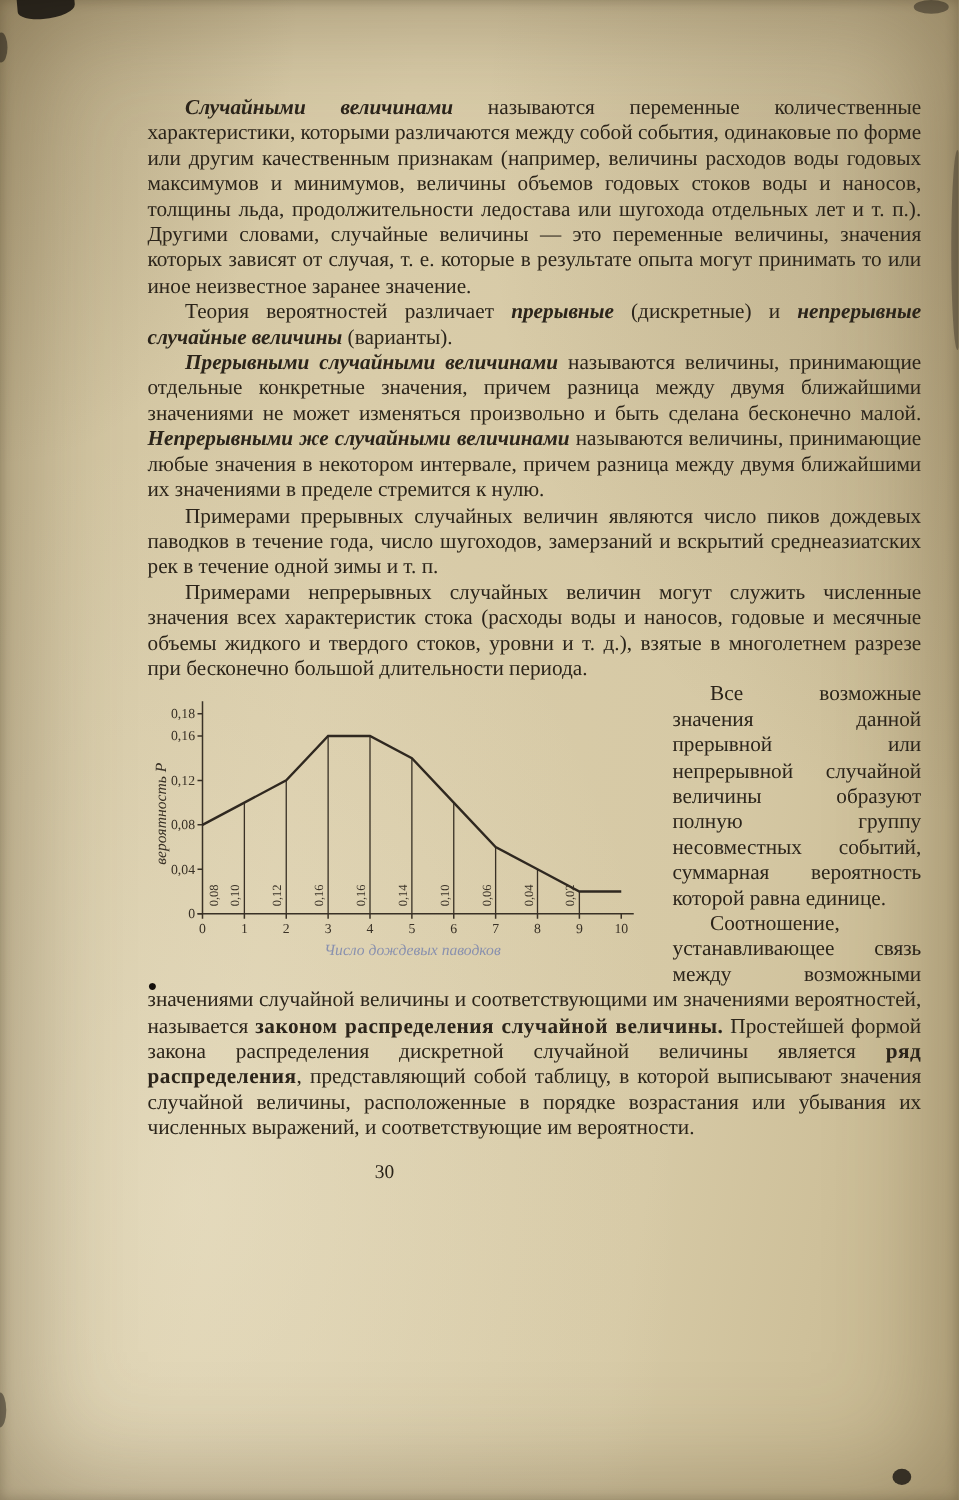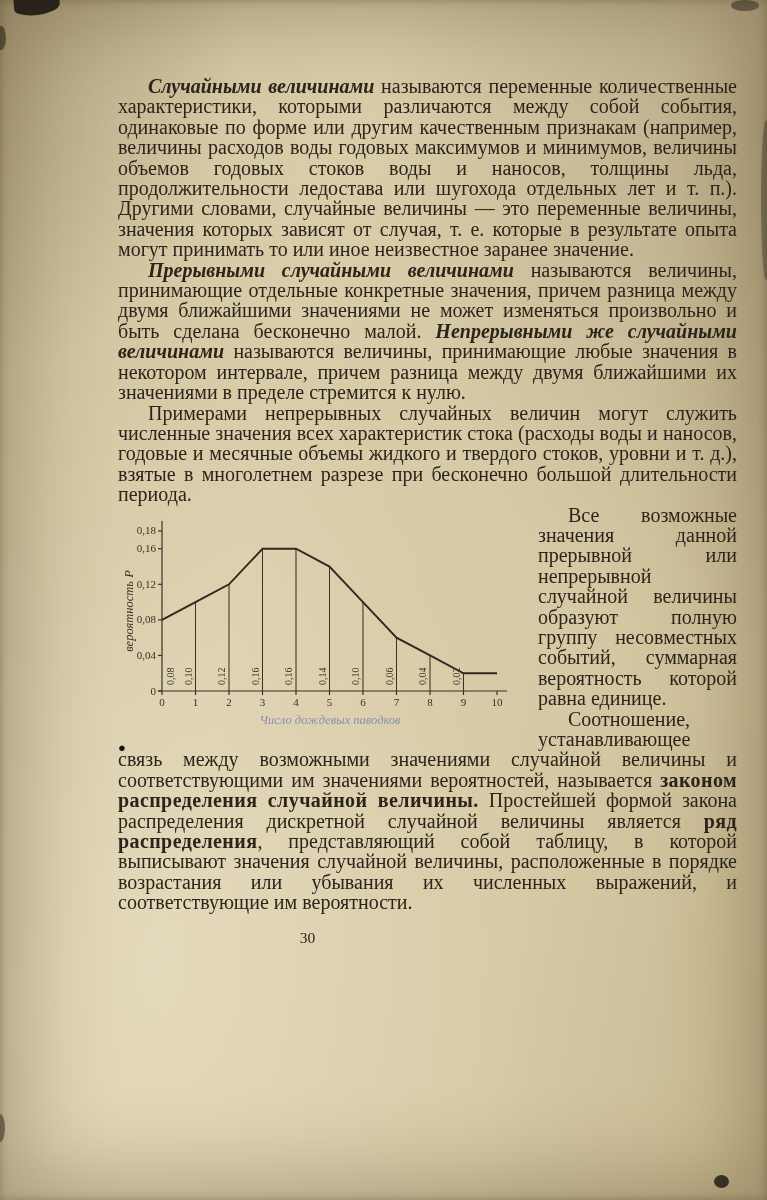--- a/index.html
+++ b/index.html
@@ -24,21 +24,21 @@
   #a1{left:14px;top:-2px;width:46px;height:17px;border-radius:0 0 60% 45%;transform:rotate(-5deg);opacity:.88;}
   #a2{left:-4px;top:26px;width:10px;height:24px;border-radius:50%;opacity:.5;}
   #a3{right:-4px;top:120px;width:10px;height:160px;border-radius:50%;opacity:.32;}
   #a4{right:8px;top:0;width:28px;height:11px;border-radius:50%;opacity:.45;}
   #a5{right:38px;bottom:12px;width:15px;height:13px;border-radius:50%;opacity:.8;}
   #a6{left:-5px;bottom:58px;width:10px;height:28px;border-radius:50%;opacity:.45;}
 
   .text-block{position:relative;z-index:2;padding:76px 30px 0 118px;}
   p{
     margin:0;text-indent:30px;text-align:justify;
-    font-size:20px;line-height:20.4px;
+    font-size:17px;line-height:20.4px;
     hyphens:auto;-webkit-hyphens:auto;
   }
   .em{font-style:italic;font-weight:700;}
   .sp{font-weight:700;letter-spacing:.4px;}
 
   figure{
     float:left;width:404px;
     margin:8px 16px 2px 0;padding:0;
   }
   .caption-row{position:relative;text-align:center;font-size:14.5px;margin-top:3px;}
@@ -67,23 +67,25 @@
   <div class="art" id="a2"></div>
   <div class="art" id="a3"></div>
   <div class="art" id="a4"></div>
   <div class="art" id="a5"></div>
   <div class="art" id="a6"></div>
 
   <div class="text-block">
 
     <p><span class="em">Случайными величинами</span><span> называются переменные количественные характеристики, которыми различаются между собой события, одинаковые по форме или другим качественным признакам (например, величины расходов воды годовых максимумов и минимумов, величины объемов годовых стоков воды и наносов, толщины льда, продолжительности ледостава или шугохода отдельных лет и т. п.). Другими словами, случайные величины — это переменные величины, значения которых зависят от случая, т. е. которые в результате опыта могут принимать то или иное неизвестное заранее значение.</span></p>
 
+    <p><span>Теория вероятностей различает </span><span class="em">прерывные</span><span> (дискретные) и </span><span class="em">непрерывные случайные величины</span><span> (варианты).</span></p>
 
     <p><span class="em">Прерывными случайными величинами</span><span> называются величины, принимающие отдельные конкретные значения, причем разница между двумя ближайшими значениями не может изменяться произвольно и быть сделана бесконечно малой. </span><span class="em">Непрерывными же случайными величинами</span><span> называются величины, принимающие любые значения в некотором интервале, причем разница между двумя ближайшими их значениями в пределе стремится к нулю.</span></p>
 
+    <p><span>Примерами прерывных случайных величин являются число пиков дождевых паводков в течение года, число шугоходов, замерзаний и вскрытий среднеазиатских рек в течение одной зимы и т. п.</span></p>
 
     <p><span>Примерами непрерывных случайных величин могут служить численные значения всех характеристик стока (расходы воды и наносов, годовые и месячные объемы жидкого и твердого стоков, уровни и т. д.), взятые в многолетнем разрезе при бесконечно большой длительности периода.</span></p>
 
 
     <figure>
       <svg id="chart-svg" viewBox="0 0 400 220" width="400" height="220">
           <line x1="44" y1="8" x2="44" y2="178" class="ax"></line>
           <line x1="40" y1="178" x2="389" y2="178" class="ax"></line>
           <line x1="40" y1="178" x2="44" y2="178" class="ax"></line>
           <text x="38" y="181.5" class="tick" text-anchor="end">0</text>

